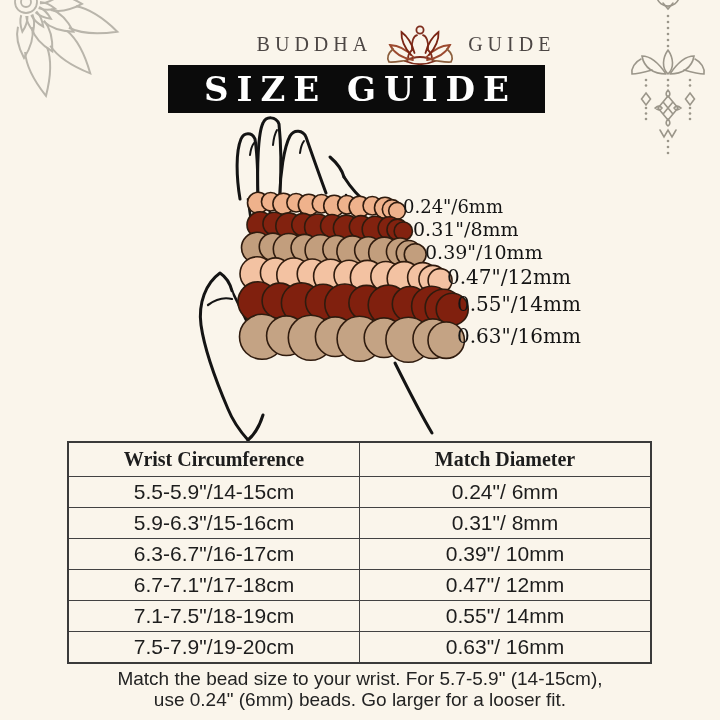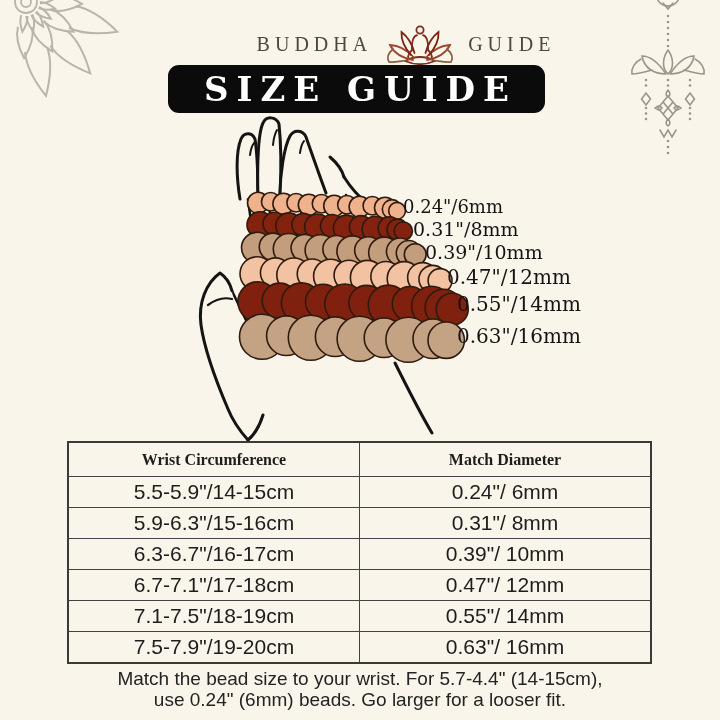--- a/index.html
+++ b/index.html
@@ -16,21 +16,21 @@
     position:absolute;left:0;top:18px;width:720px;height:52px;
     display:flex;align-items:center;justify-content:center;gap:12px;margin-left:46px;
   }
   .brand-word{
     font-family:"Liberation Serif", serif;font-size:20px;letter-spacing:5px;
     color:#4c4644;
   }
   
   .banner{
     position:absolute;left:168px;top:65px;width:377px;height:48px;
-    border-radius:11px;display:flex;align-items:center;justify-content:center;
+    border-radius:0;display:flex;align-items:center;justify-content:center;
   }
   .banner-title{
     font-family:"DejaVu Serif", serif;font-weight:bold;font-size:34px;
     letter-spacing:8px;text-indent:8px;
   }
   
   .illustration{position:absolute;left:170px;top:115px;width:430px;height:330px;}
   .illustration svg{position:absolute;left:0;top:0;}
   .bead-label{
     position:absolute;transform:translateY(-50%);white-space:nowrap;
@@ -40,21 +40,21 @@
   .size-table{
     position:absolute;left:67px;top:441px;width:585px;
     border-collapse:collapse;table-layout:fixed;
   }
   .size-table th,.size-table td{
     border:1.6px solid #424242;text-align:center;color:#1d1d1d;
     padding:0;
   }
   .size-table{border:2.5px solid #3a3a3a;}
   .size-table th{
-    font-family:"Liberation Serif", serif;font-weight:600;font-size:16px;height:33px;margin-left:29px;
+    font-family:"Liberation Serif", serif;font-weight:600;font-size:20px;height:33px;margin-left:29px;
   }
   .size-table td{
     font-family:"Liberation Sans", sans-serif;font-size:21px;height:30px;
   }
   
   .note{
     position:absolute;left:0;top:668px;width:720px;text-align:center;
     font-size:19px;line-height:21px;color:#232323;
   }
 </style>
@@ -298,17 +298,17 @@
           <td>0.55"/ 14mm</td>
         </tr>
         <tr>
           <td>7.5-7.9"/19-20cm</td>
           <td>0.63"/ 16mm</td>
         </tr>
       </tbody>
 </table>
 
 <div class="note">
-  <div>Match the bead size to your wrist. For 5.7-4.4" (14-15cm),</div>
+  <div>Match the bead size to your wrist. For 5.7-5.9" (14-15cm),</div>
   <div>use 0.24" (6mm) beads. Go larger for a looser fit.</div>
 </div>
 
 </div>
 
 </body></html>

